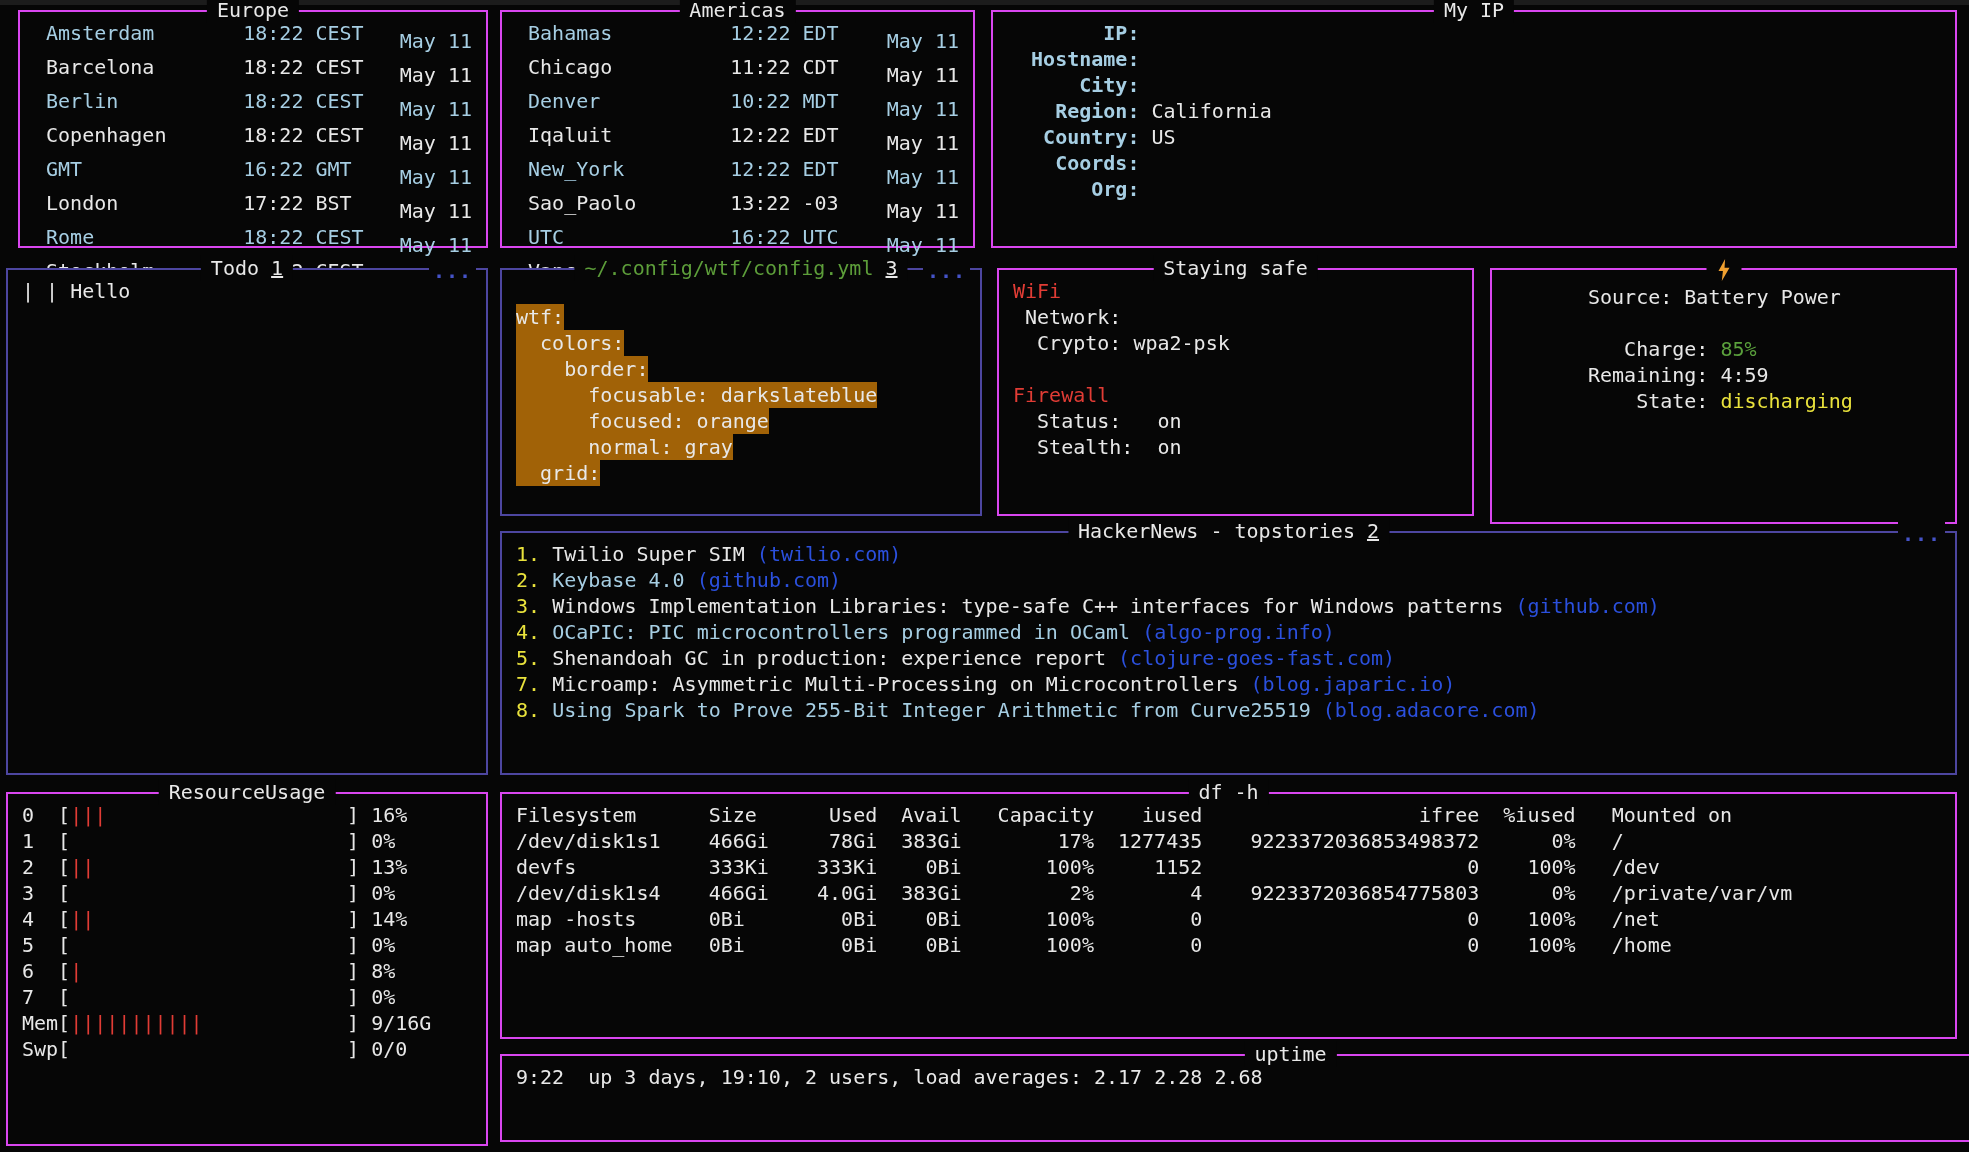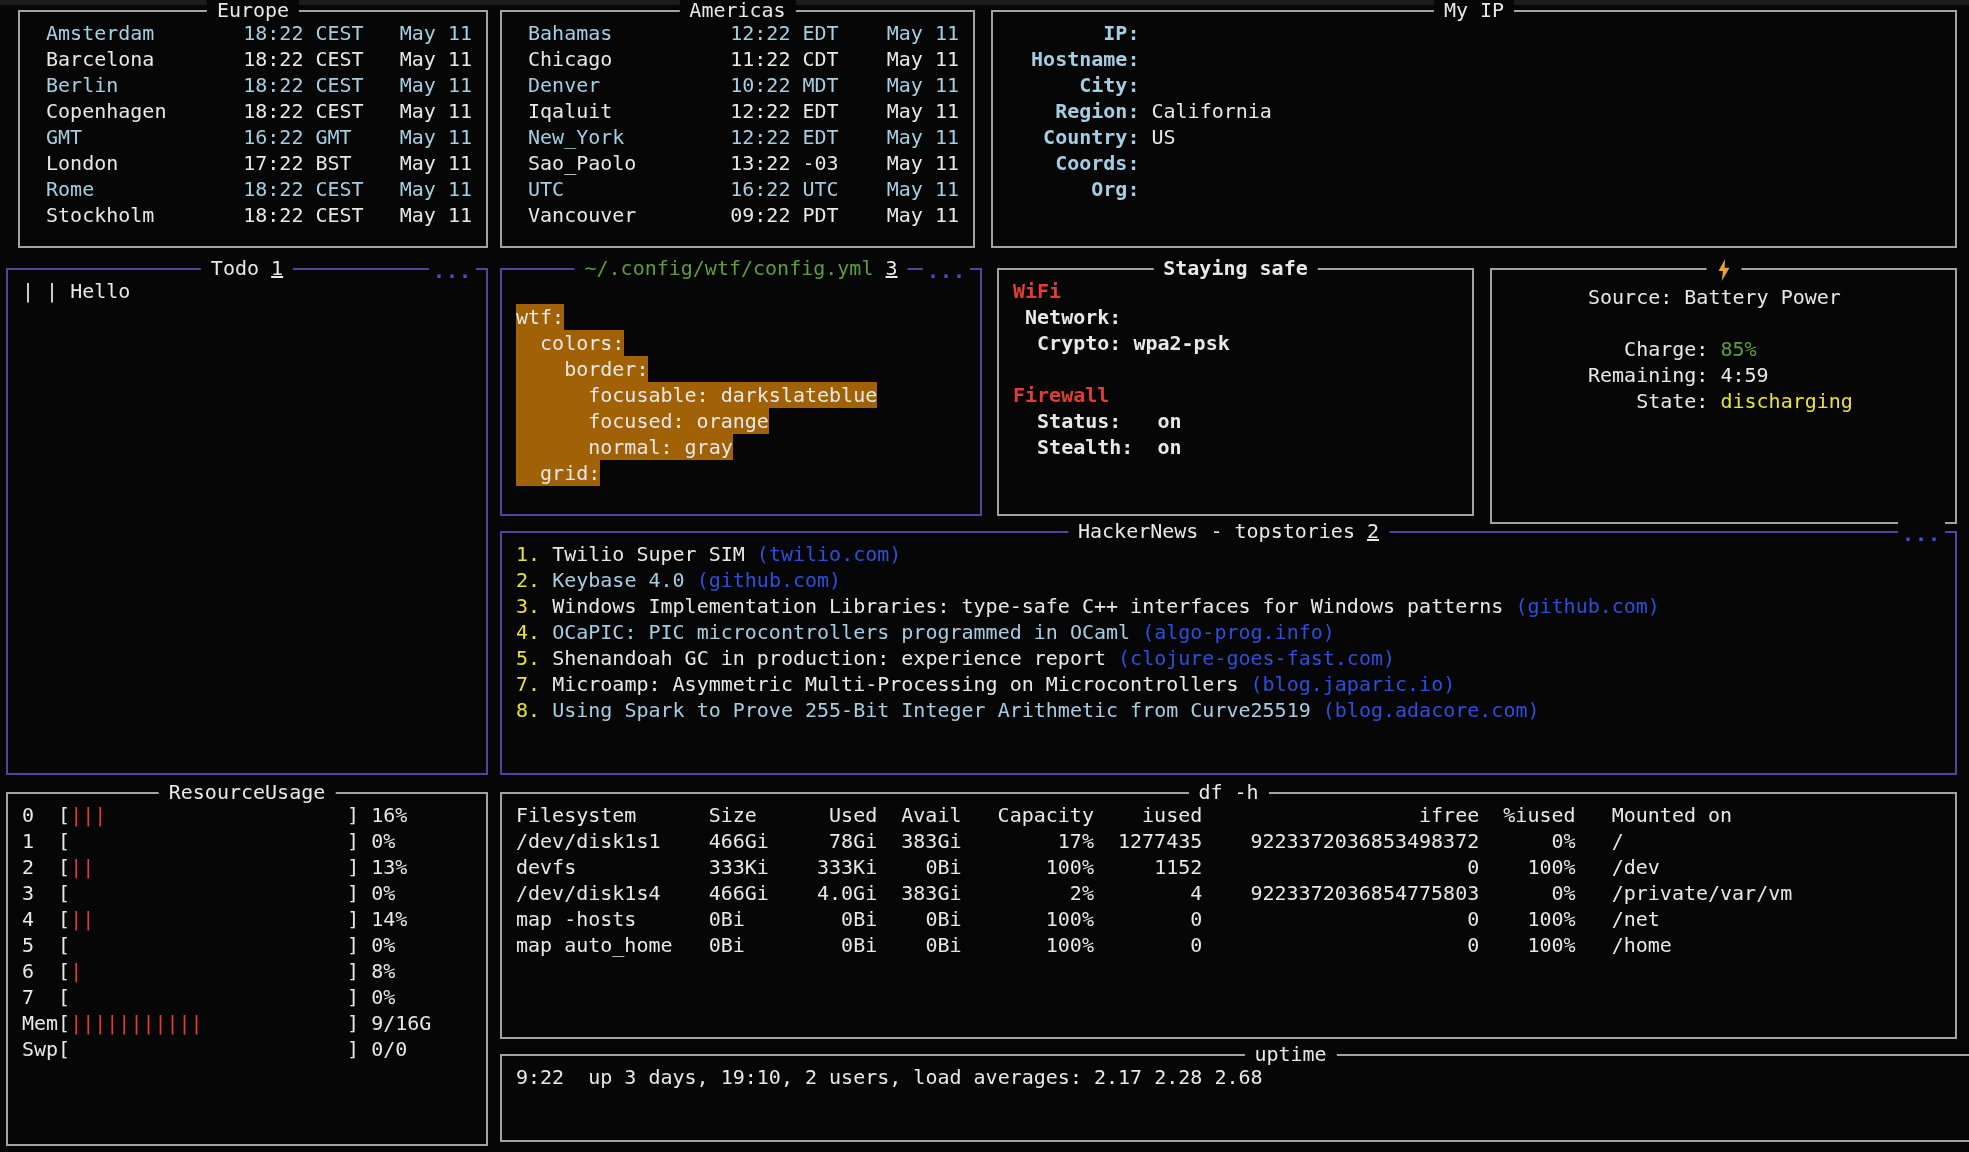--- a/index.html
+++ b/index.html
@@ -2,21 +2,21 @@
 <html><head>
 <meta charset="utf-8">
 <style>
   html,body{margin:0;padding:0;background:#060606;}
   body{
     width:1969px;height:1152px;position:relative;overflow:hidden;
     font-family:"DejaVu Sans Mono",monospace;
     font-size:20px;line-height:26px;color:#e8e8e8;
   }
   .topstrip{position:absolute;left:0;top:0;width:100%;height:5px;background:#1c1c1c;}
-  .panel{position:absolute;border:2px solid #a3a3a3;background:#060606;box-sizing:border-box;}
+  .panel{position:absolute;border:2px solid #d946ef;background:#060606;box-sizing:border-box;}
   .panel.focusable{border-color:#4d46a0;}
   .panel-title{
     position:absolute;top:-15px;left:50%;transform:translateX(-50%);
     background:#060606;padding:0 10px;white-space:nowrap;color:#e8e8e8;
   }
   .t-green{color:#5d9e3a;}
   .shortcut{text-decoration:underline;color:#e8e8e8;}
   .ellipsis{
     position:absolute;top:-12px;right:10px;background:#060606;padding:0 4px;
     color:#4553c8;font-weight:bold;letter-spacing:1px;
@@ -24,21 +24,21 @@
   .content{padding:8px 14px;position:relative;}
   .line{white-space:pre;}
   
   .c-fg{color:#e8e8e8;} .c-lblue{color:#a6cee3;} .c-red{color:#e13c35;}
   .c-yellow{color:#e9e23c;} .c-green{color:#5aa03c;} .c-blue{color:#2b50dd;}
   
   .clock-row{display:flex;white-space:pre;}
   .c-city{flex:1;padding-left:1ch;}
   .c-time{min-width:6ch;text-align:right;}
   .c-tz{min-width:5ch;margin-left:1ch;}
-  .c-date{min-width:6ch;margin-left:2ch;}
+  .c-date{min-width:6ch;margin-left:2ch;margin-top:8px;}
   
   .ip-row{display:flex;white-space:pre;}
   .ip-label{min-width:9ch;text-align:right;color:#a6cee3;padding-left:2ch;font-weight:bold;}
   .ip-value{margin-left:1ch;color:#e8e8e8;}
   
   .cfg-line{height:26px;}
   .cfg-line .hl{background:#a16207;white-space:pre;display:inline-block;}
   #config-body{padding-top:34px;}
   
   .hn-row{white-space:pre;}
@@ -57,21 +57,21 @@
   .df-c8{margin-left:3ch;}
   
   #battery-body{padding-left:96px;padding-top:14px;}
   .bolt{display:inline-block;vertical-align:middle;}
   
   #p-europe  {left:18px;  top:10px;  width:470px; height:238px;}
   #p-americas{left:500px; top:10px;  width:475px; height:238px;}
   #p-myip    {left:991px; top:10px;  width:966px; height:238px;}
   #p-todo    {left:6px;   top:268px; width:482px; height:507px;}
   #p-config  {left:500px; top:268px; width:482px; height:248px;}
-  #p-safety  {left:997px; top:268px; width:477px; height:248px;font-weight:bold;}
+  #p-safety  {left:997px; top:268px; width:477px; height:248px;}
   #p-battery {left:1490px;top:268px; width:467px; height:256px;}
   #p-hn      {left:500px; top:531px; width:1457px;height:244px;}
   #p-resource{left:6px;   top:792px; width:482px; height:354px;}
   #p-df      {left:500px; top:792px; width:1457px;height:247px;}
   #p-uptime  {left:500px; top:1054px;width:1581px;height:88px;}
 </style>
 </head>
 <body>
 
 <div class="topstrip"></div>

